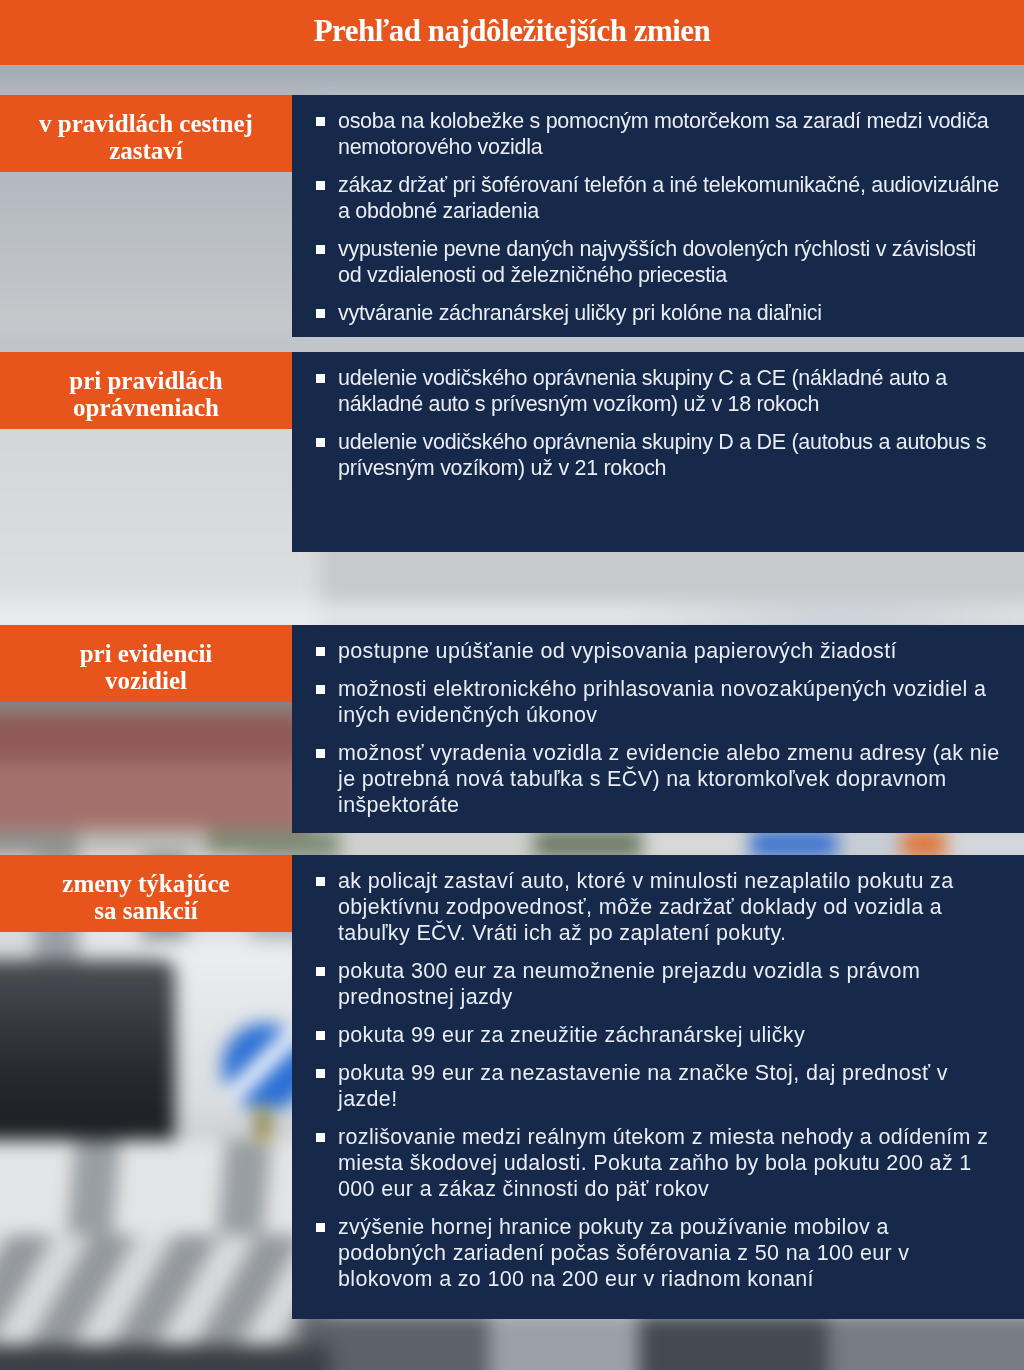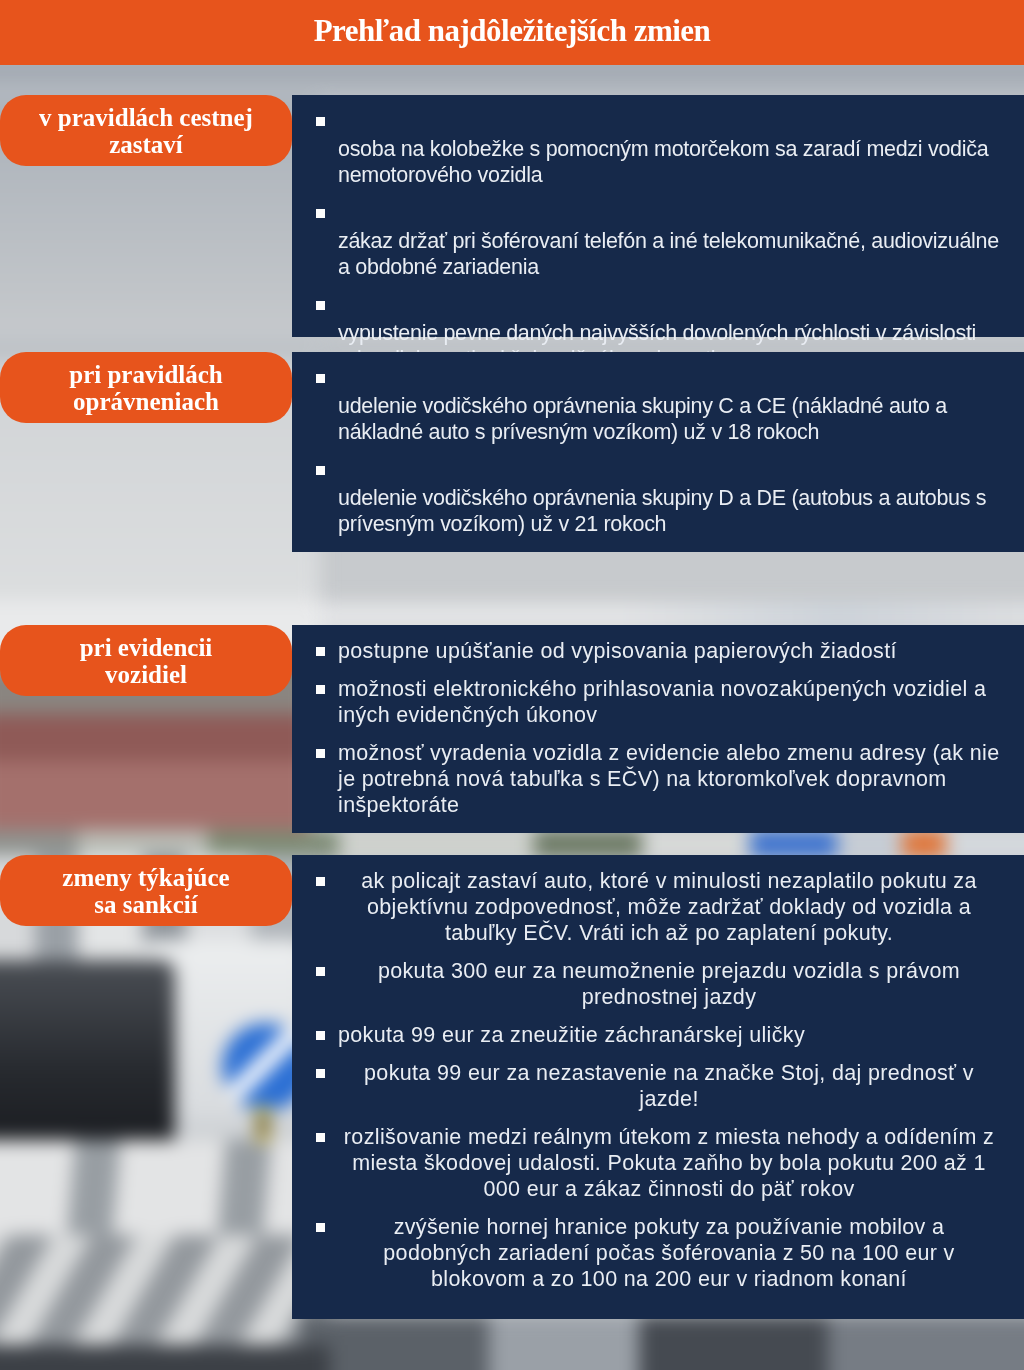--- a/index.html
+++ b/index.html
@@ -54,36 +54,36 @@
   .header h1{
     margin:0;height:65px;line-height:62px;text-align:center;color:#fff;
     font-family:"Liberation Serif","DejaVu Serif",serif;font-weight:bold;
     font-size:31px;letter-spacing:-0.5px;
   }
   .section{position:absolute;left:0;right:0;display:flex;align-items:flex-start;}
   .label-col{width:292px;flex:none;}
   .label-box{
     background:var(--orange);color:#fff;text-align:center;
     font-family:"Liberation Serif","DejaVu Serif",serif;font-weight:bold;
-    font-size:25px;line-height:1.07;padding:10px 6px 7px;border-radius:26px;
+    font-size:25px;line-height:1.07;padding:16px 6px 7px;
   }
   .label-box span{display:block;}
   .content-box{
     background:var(--navy);flex:1;box-sizing:border-box;
     padding:13px 24px 10px 24px;
   }
   .s1 .content-box{height:242px;}
   .s2 .content-box{height:200px;}
   .s3 .content-box{height:208px;}
-  .s4 .content-box{height:464px;text-align:center;}
+  .s4 .content-box{height:464px;}
   ul.bullets{margin:0;padding:0;list-style:none;}
   ul.bullets li{display:flex;gap:13px;margin:0 0 12px 0;}
   .sq{width:9px;height:9px;background:#fdfdfd;margin-top:9px;flex:none;}
   .btxt{color:var(--text_light);font-size:21.5px;line-height:26px;}
-  .tight .btxt{letter-spacing:-0.3px;margin-top:28px;}
+  .tight .btxt{letter-spacing:-0.3px;}
   .wide .btxt{letter-spacing:0.35px;}
 </style>
 </head>
 <body>
 
 <div class="page">
 
   <div class="photo">
     <div class="blur">
       <div class="shape sky-top"></div>

